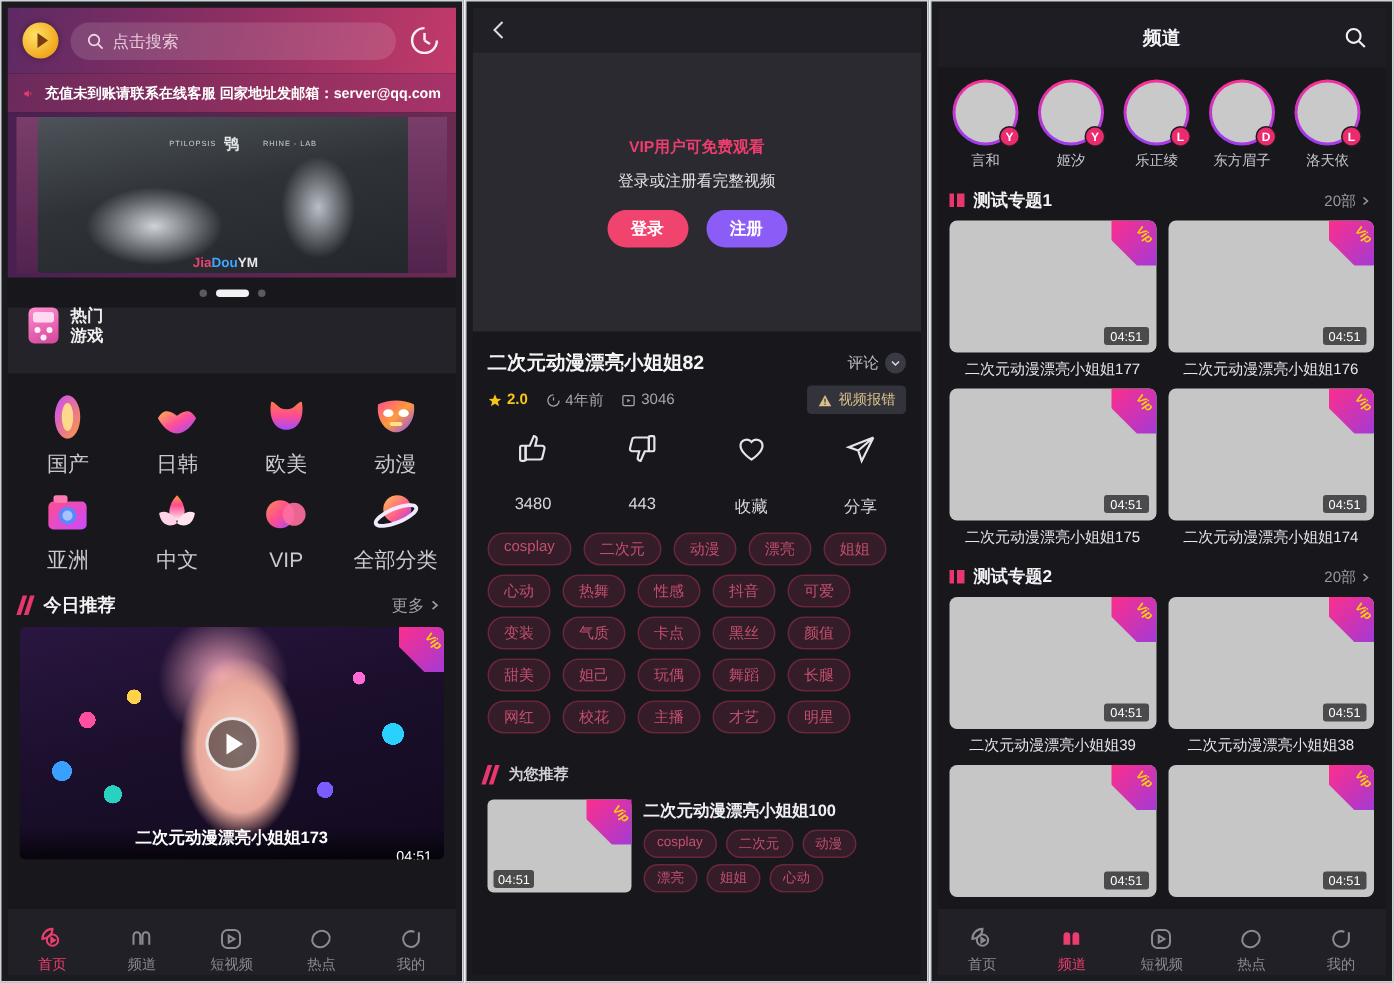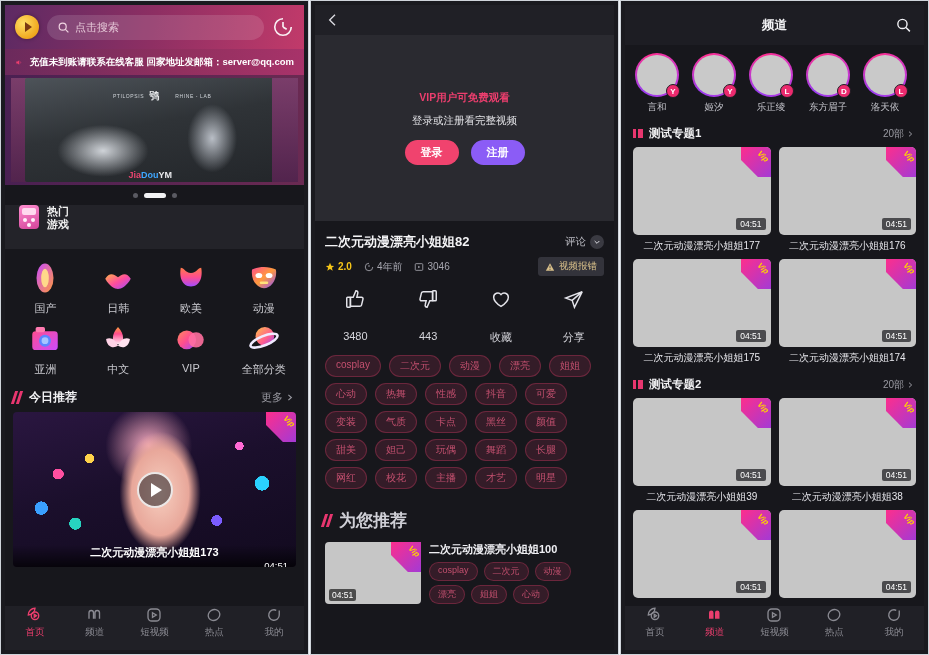--- a/index.html
+++ b/index.html
@@ -88,21 +88,21 @@
     position: relative;
   }
   .game-ico::before{content:"";position:absolute;left:3px;top:3px;width:14px;height:7px;border-radius:2px;background:#ffd9ef;}
   .game-ico::after{content:"";position:absolute;left:4px;top:13px;width:4px;height:4px;border-radius:50%;background:#fff0fa;
     box-shadow:8px 0 0 #fff0fa, 4px 5px 0 #fff0fa;}
   .game-txt { font-size: 11px; color: #efefef; font-weight: bold; line-height: 13px; }
 
   .cats { display: grid; grid-template-columns: repeat(4,1fr); padding: 12px 4px 6px; row-gap: 6px; }
   .cat { display:flex; flex-direction:column; align-items:center; gap:6px; }
   .cat .blob { width: 34px; height: 34px; }
-  .cat .nm { font-size: 11px; color: #c9c9cf; }
+  .cat .nm { font-size: 14px; color: #c9c9cf; }
 
   .sec-head { display:flex; align-items:center; padding: 6px 10px 6px 8px; }
   .slash { width: 11px; height: 13px; margin-right: 5px; position: relative; flex:0 0 auto;}
   .slash::before,.slash::after{content:"";position:absolute;top:0;width:3px;height:13px;background:#e8366f;transform:skewX(-18deg);}
   .slash::before{left:0} .slash::after{left:5px}
   .sec-title{ font-size:12px; color:#f2f2f4; font-weight:bold; }
   .sec-more{ margin-left:auto; font-size:11px; color:#9a9aa2; display:flex; align-items:center; gap:2px;}
 
   .feature {
     margin: 0 8px; height: 155px; border-radius: 4px; position: relative; overflow: hidden;
@@ -140,21 +140,21 @@
     background: linear-gradient(90deg,#ff2e8b,#a23ad6);
   }
   .vipcorner span{
     position:absolute; right:1px; top:5px; transform:rotate(45deg);
     font-size:8px; font-weight:bold; color:#ffd400; font-style:italic;
   }
 
   
   .tabbar {
     position:absolute; left:0; right:0; bottom:0; height:44px; background:#202026;
-    display:flex; align-items:flex-start;
+    display:flex; align-items:flex-end;
   }
   .tab { flex:1; display:flex; flex-direction:column; align-items:center; gap:2px; }
   .tab .tl { font-size:9.5px; color:#8a8a92; }
   .tab.active .tl { color:#ec3e6e; }
 
   
   .p2-top { height: 30px; background:#202026; display:flex; align-items:center; padding:0 10px; }
   .p2-player {
     height: 186px; background:#2a2a30; display:flex; flex-direction:column;
     align-items:center; justify-content:center; gap:9px;
@@ -588,21 +588,21 @@
           <span class="tagchip">网红</span>
           <span class="tagchip">校花</span>
           <span class="tagchip">主播</span>
           <span class="tagchip">才艺</span>
           <span class="tagchip">明星</span>
         </div>
 
 
       <div class="sec-head" style="padding-top:10px">
         <span class="slash"></span>
-        <span class="sec-title" style="font-size:17px;color:#cfcfd6">为您推荐</span>
+        <span class="sec-title" style="font-size:10px;color:#cfcfd6">为您推荐</span>
       </div>
 
       <div class="rec-item">
         <div class="rec-thumb">
           <div class="vipcorner">
             <span>Vip</span>
           </div>
           <span class="dur">04:51</span>
         </div>
         <div class="rec-body">

